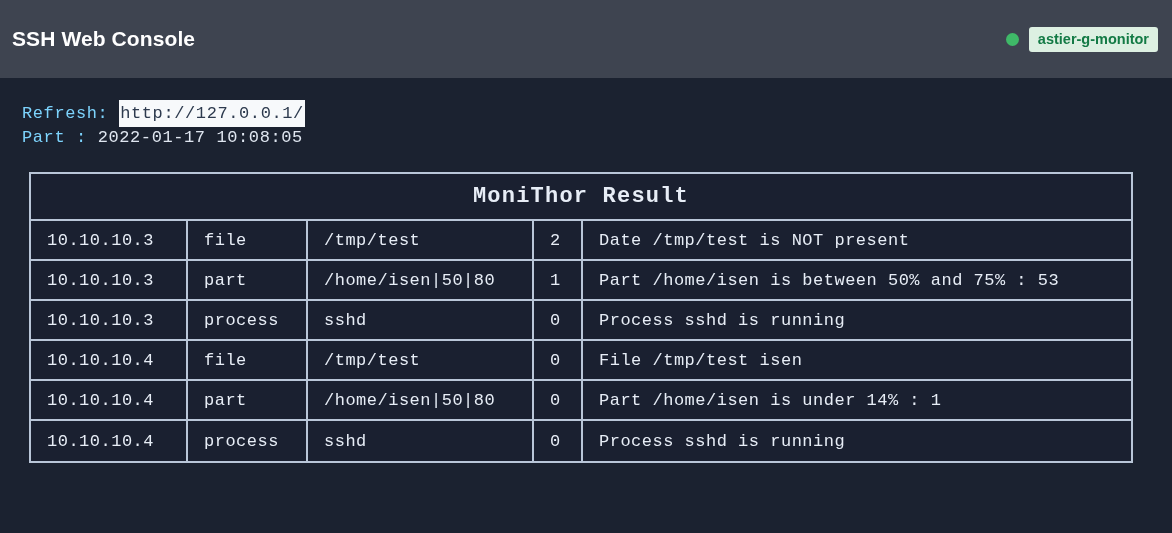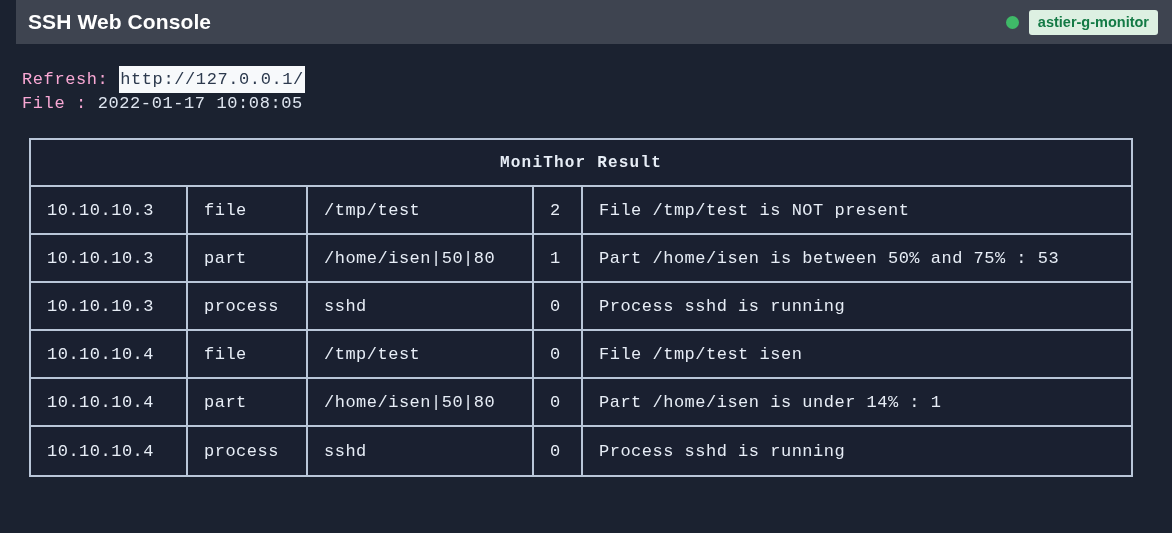--- a/index.html
+++ b/index.html
@@ -11,27 +11,26 @@
   body {
     width: 1172px;
     height: 533px;
     background: #1b2230;
     font-family: "Liberation Sans", sans-serif;
     overflow: hidden;
   }
 
   
   .topbar {
-    height: 44px;
+    height: 78px;
     background: #3e4450;
     display: flex;
     align-items: center;
     justify-content: space-between;
     padding: 0 14px 0 12px;
-    margin-left: 16px;
   }
   .topbar-title {
     color: #ffffff;
     font-size: 21px;
     font-weight: bold;
     letter-spacing: 0.1px;
     font-family: "Liberation Sans", sans-serif;
   }
   .topbar-right {
     display: flex;
@@ -62,21 +61,21 @@
     font-family: "Liberation Mono", monospace;
     font-size: 17px;
     line-height: 24px;
     color: #dfe6f0;
     letter-spacing: 0.6px;
   }
   .meta-line {
     white-space: pre;
     display: block;
   }
-  .meta-label { color: #f9a8d4; }
+  .meta-label { color: #7dd3fc; }
   .refresh-link {
     background: #f7f9fb;
     color: #2d3a4e;
     text-decoration: none;
     padding: 4px 1px;
   }
 
   
   .table-wrap {
     padding: 22px 0 0 29px;
@@ -92,38 +91,38 @@
   }
   table.monithor th,
   table.monithor td {
     border-right: 2px solid #b9c6d8;
     border-bottom: 2px solid #b9c6d8;
     color: #e7edf6;
     font-weight: normal;
     font-size: 17px;
     letter-spacing: 0.5px;
     background: #1a2030;
-    height: 48px;
+    height: 40px;
     padding: 0 0 0 16px;
     text-align: left;
     vertical-align: middle;
     overflow: hidden;
     white-space: nowrap;
   }
   table.monithor td:last-child,
   table.monithor th:last-child {
     border-right: none;
   }
   table.monithor tr:last-child td {
     border-bottom: none;
   }
   table.monithor thead th.title-cell {
     text-align: center;
     font-weight: bold;
-    font-size: 16px;
+    font-size: 22px;
     height: 47px;
     padding: 2px;
     letter-spacing: 1.2px;
   }
   col.c-host  { width: 157px; }
   col.c-type  { width: 120px; }
   col.c-param { width: 226px; }
   col.c-code  { width: 49px; }
   col.c-msg   { width: auto; }
   td.code-cell { padding-left: 14px; }
@@ -135,21 +134,21 @@
   <div class="topbar-title">SSH Web Console</div>
 
   <div class="topbar-right">
     <span class="status-dot"></span>
     <span class="host-badge">astier-g-monitor</span>
   </div>
 </div>
 
 <div class="meta">
   <span class="meta-line"><span class="meta-label">Refresh: </span><a class="refresh-link" href="#">http://127.0.0.1/</a></span>
-  <span class="meta-line"><span class="meta-label">File : </span><span>2022-01-17 10:08:05</span></span>
+  <span class="meta-line"><span class="meta-label">Part : </span><span>2022-01-17 10:08:05</span></span>
 </div>
 
 <div class="table-wrap">
   <table class="monithor">
     <colgroup>
       <col class="c-host">
         <col class="c-type">
         <col class="c-param">
         <col class="c-code">
         <col class="c-msg">
@@ -158,21 +157,21 @@
       <tr>
         <th class="title-cell" colspan="5">MoniThor Result</th>
       </tr>
     </thead>
     <tbody id="table-body">
         <tr>
           <td>10.10.10.3</td>
           <td>file</td>
           <td>/tmp/test</td>
           <td class="code-cell">2</td>
-          <td>File /tmp/test is NOT present</td>
+          <td>Date /tmp/test is NOT present</td>
         </tr>
         <tr>
           <td>10.10.10.3</td>
           <td>part</td>
           <td>/home/isen|50|80</td>
           <td class="code-cell">1</td>
           <td>Part /home/isen is between 50% and 75% : 53</td>
         </tr>
         <tr>
           <td>10.10.10.3</td>

